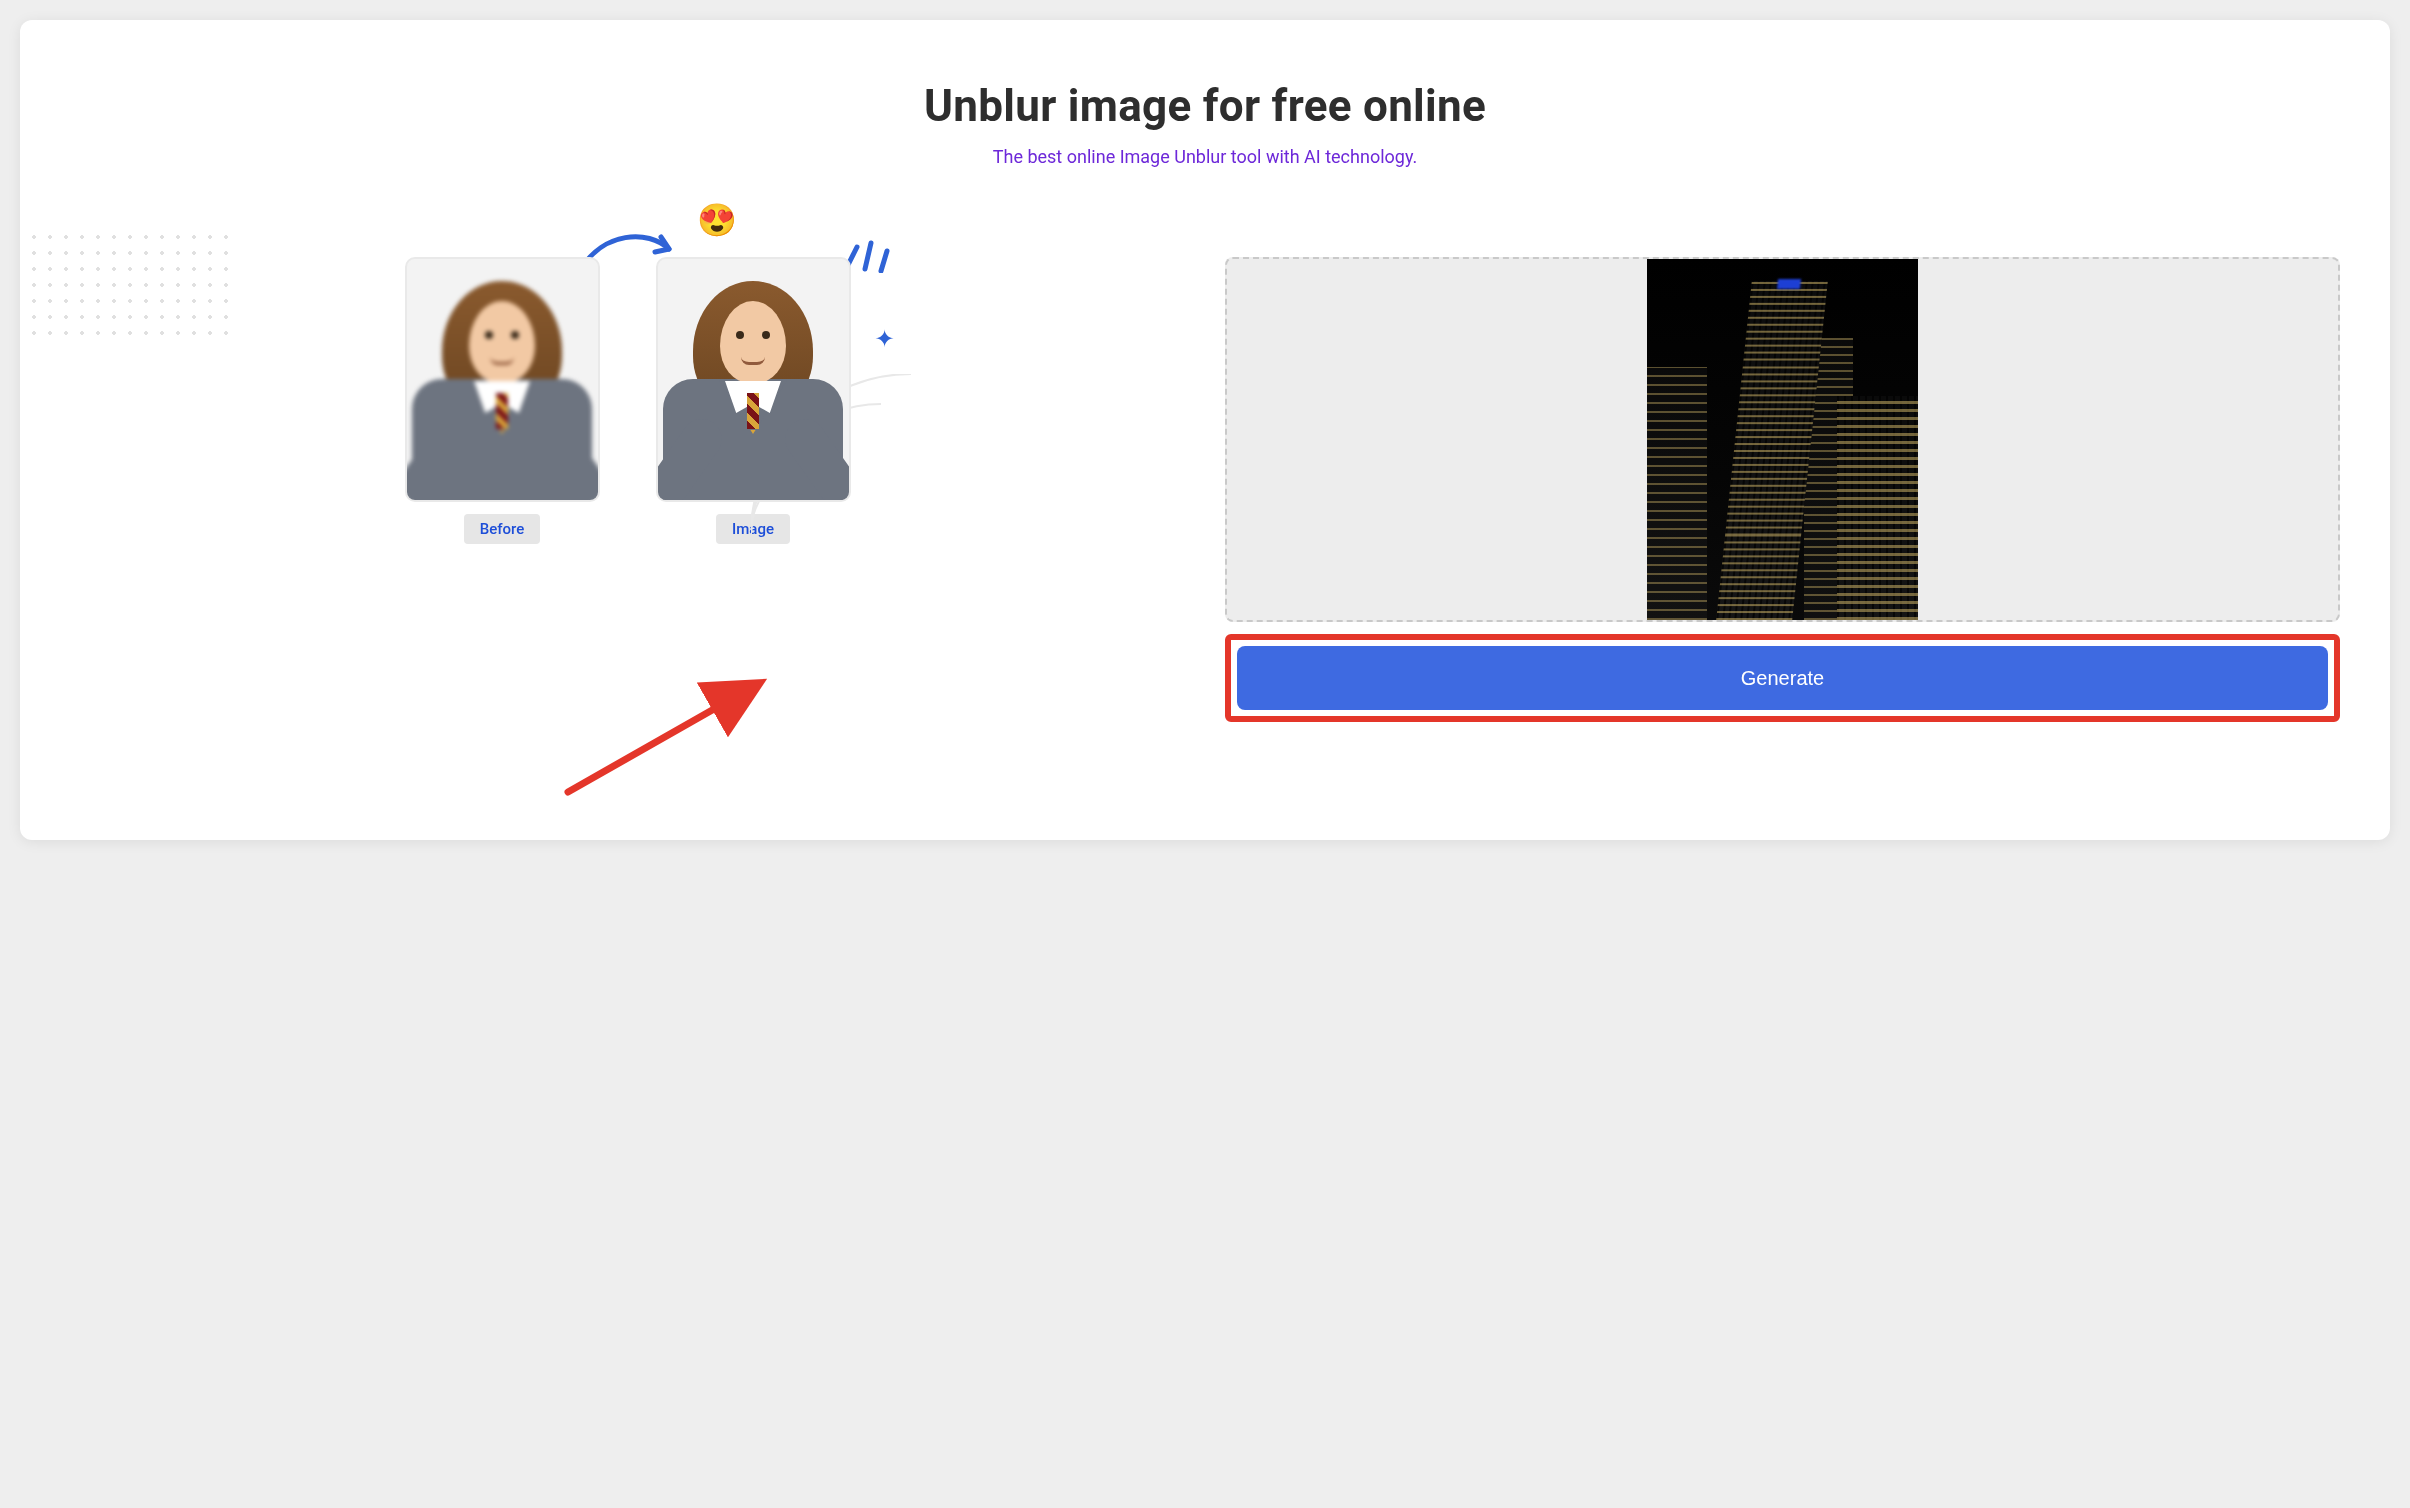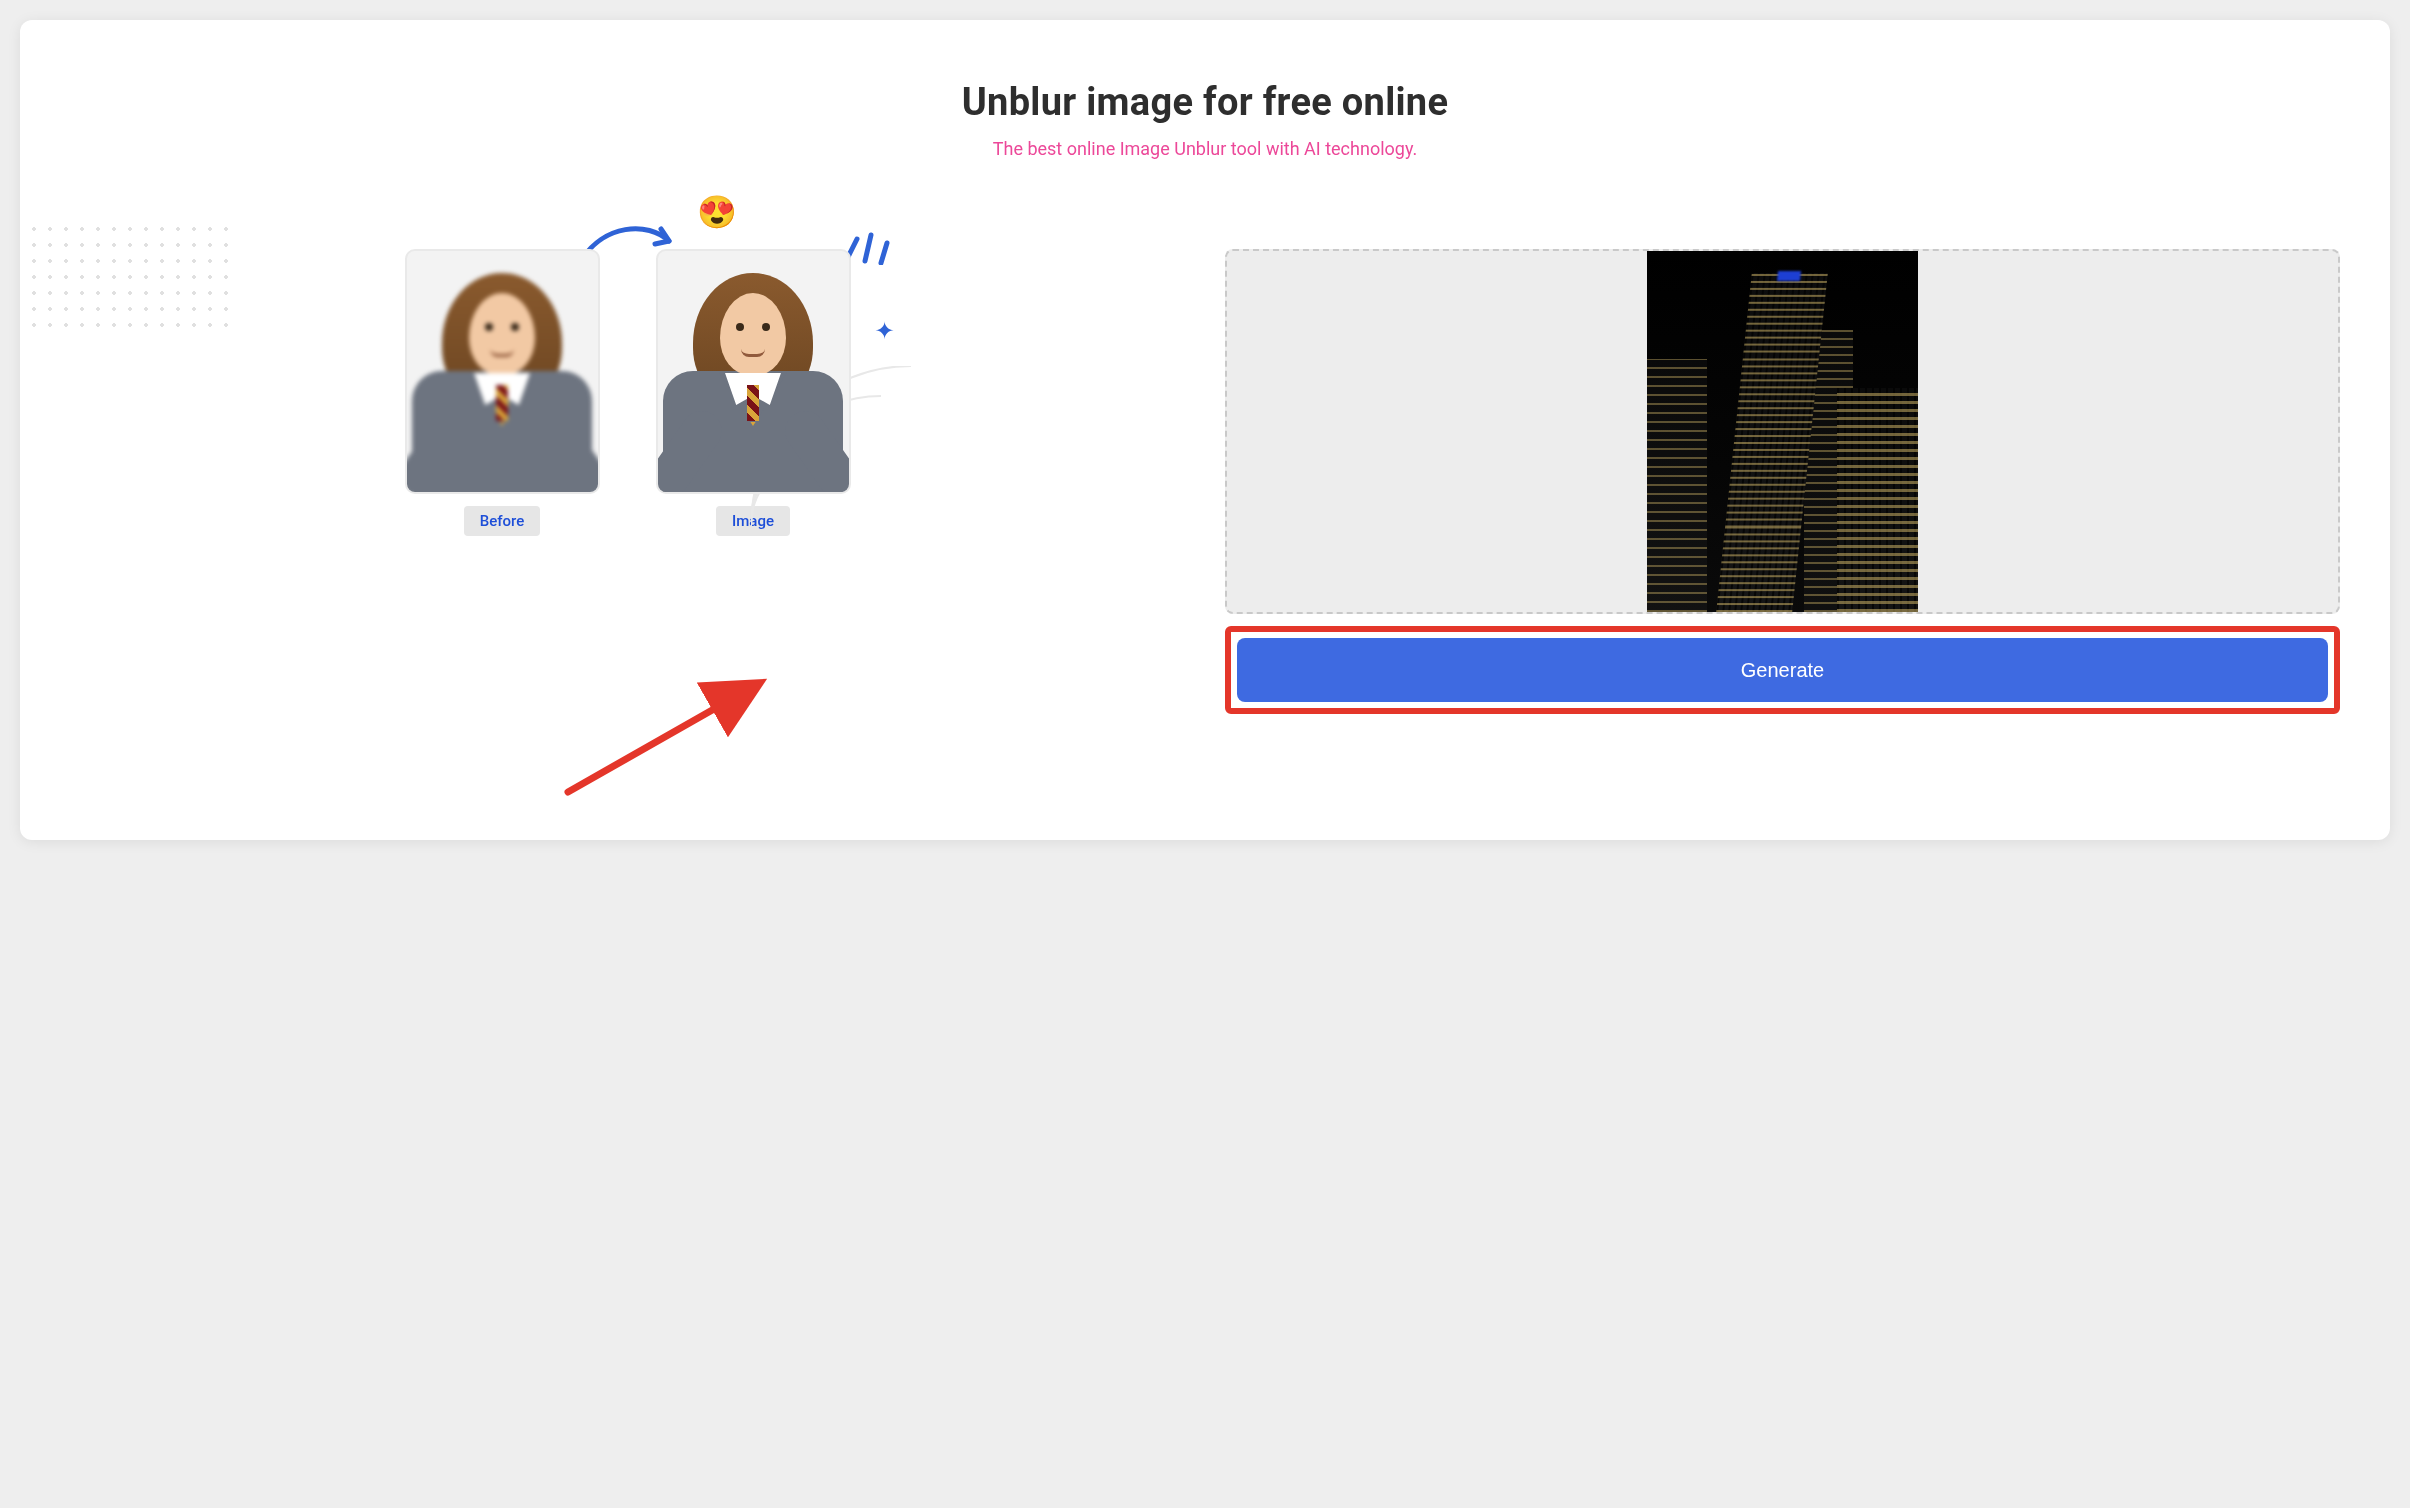--- a/index.html
+++ b/index.html
@@ -16,29 +16,29 @@
     background: #ffffff;
     border-radius: 12px;
     box-shadow: 0 2px 14px rgba(0,0,0,0.08);
     width: 100%;
     min-height: 820px;
     padding: 60px 50px 40px 50px;
     position: relative;
   }
   .title {
     text-align: center;
-    font-size: 38px;
+    font-size: 44px;
     font-weight: 700;
     color: #2e2e2e;
     letter-spacing: 0.3px;
   }
   .subtitle {
     text-align: center;
     font-size: 18px;
-    color: #ec4899;
+    color: #6d28d9;
     margin-top: 14px;
     font-weight: 400;
   }
   .content {
     display: flex;
     justify-content: space-between;
     align-items: flex-start;
     margin-top: 90px;
     gap: 40px;
   }

